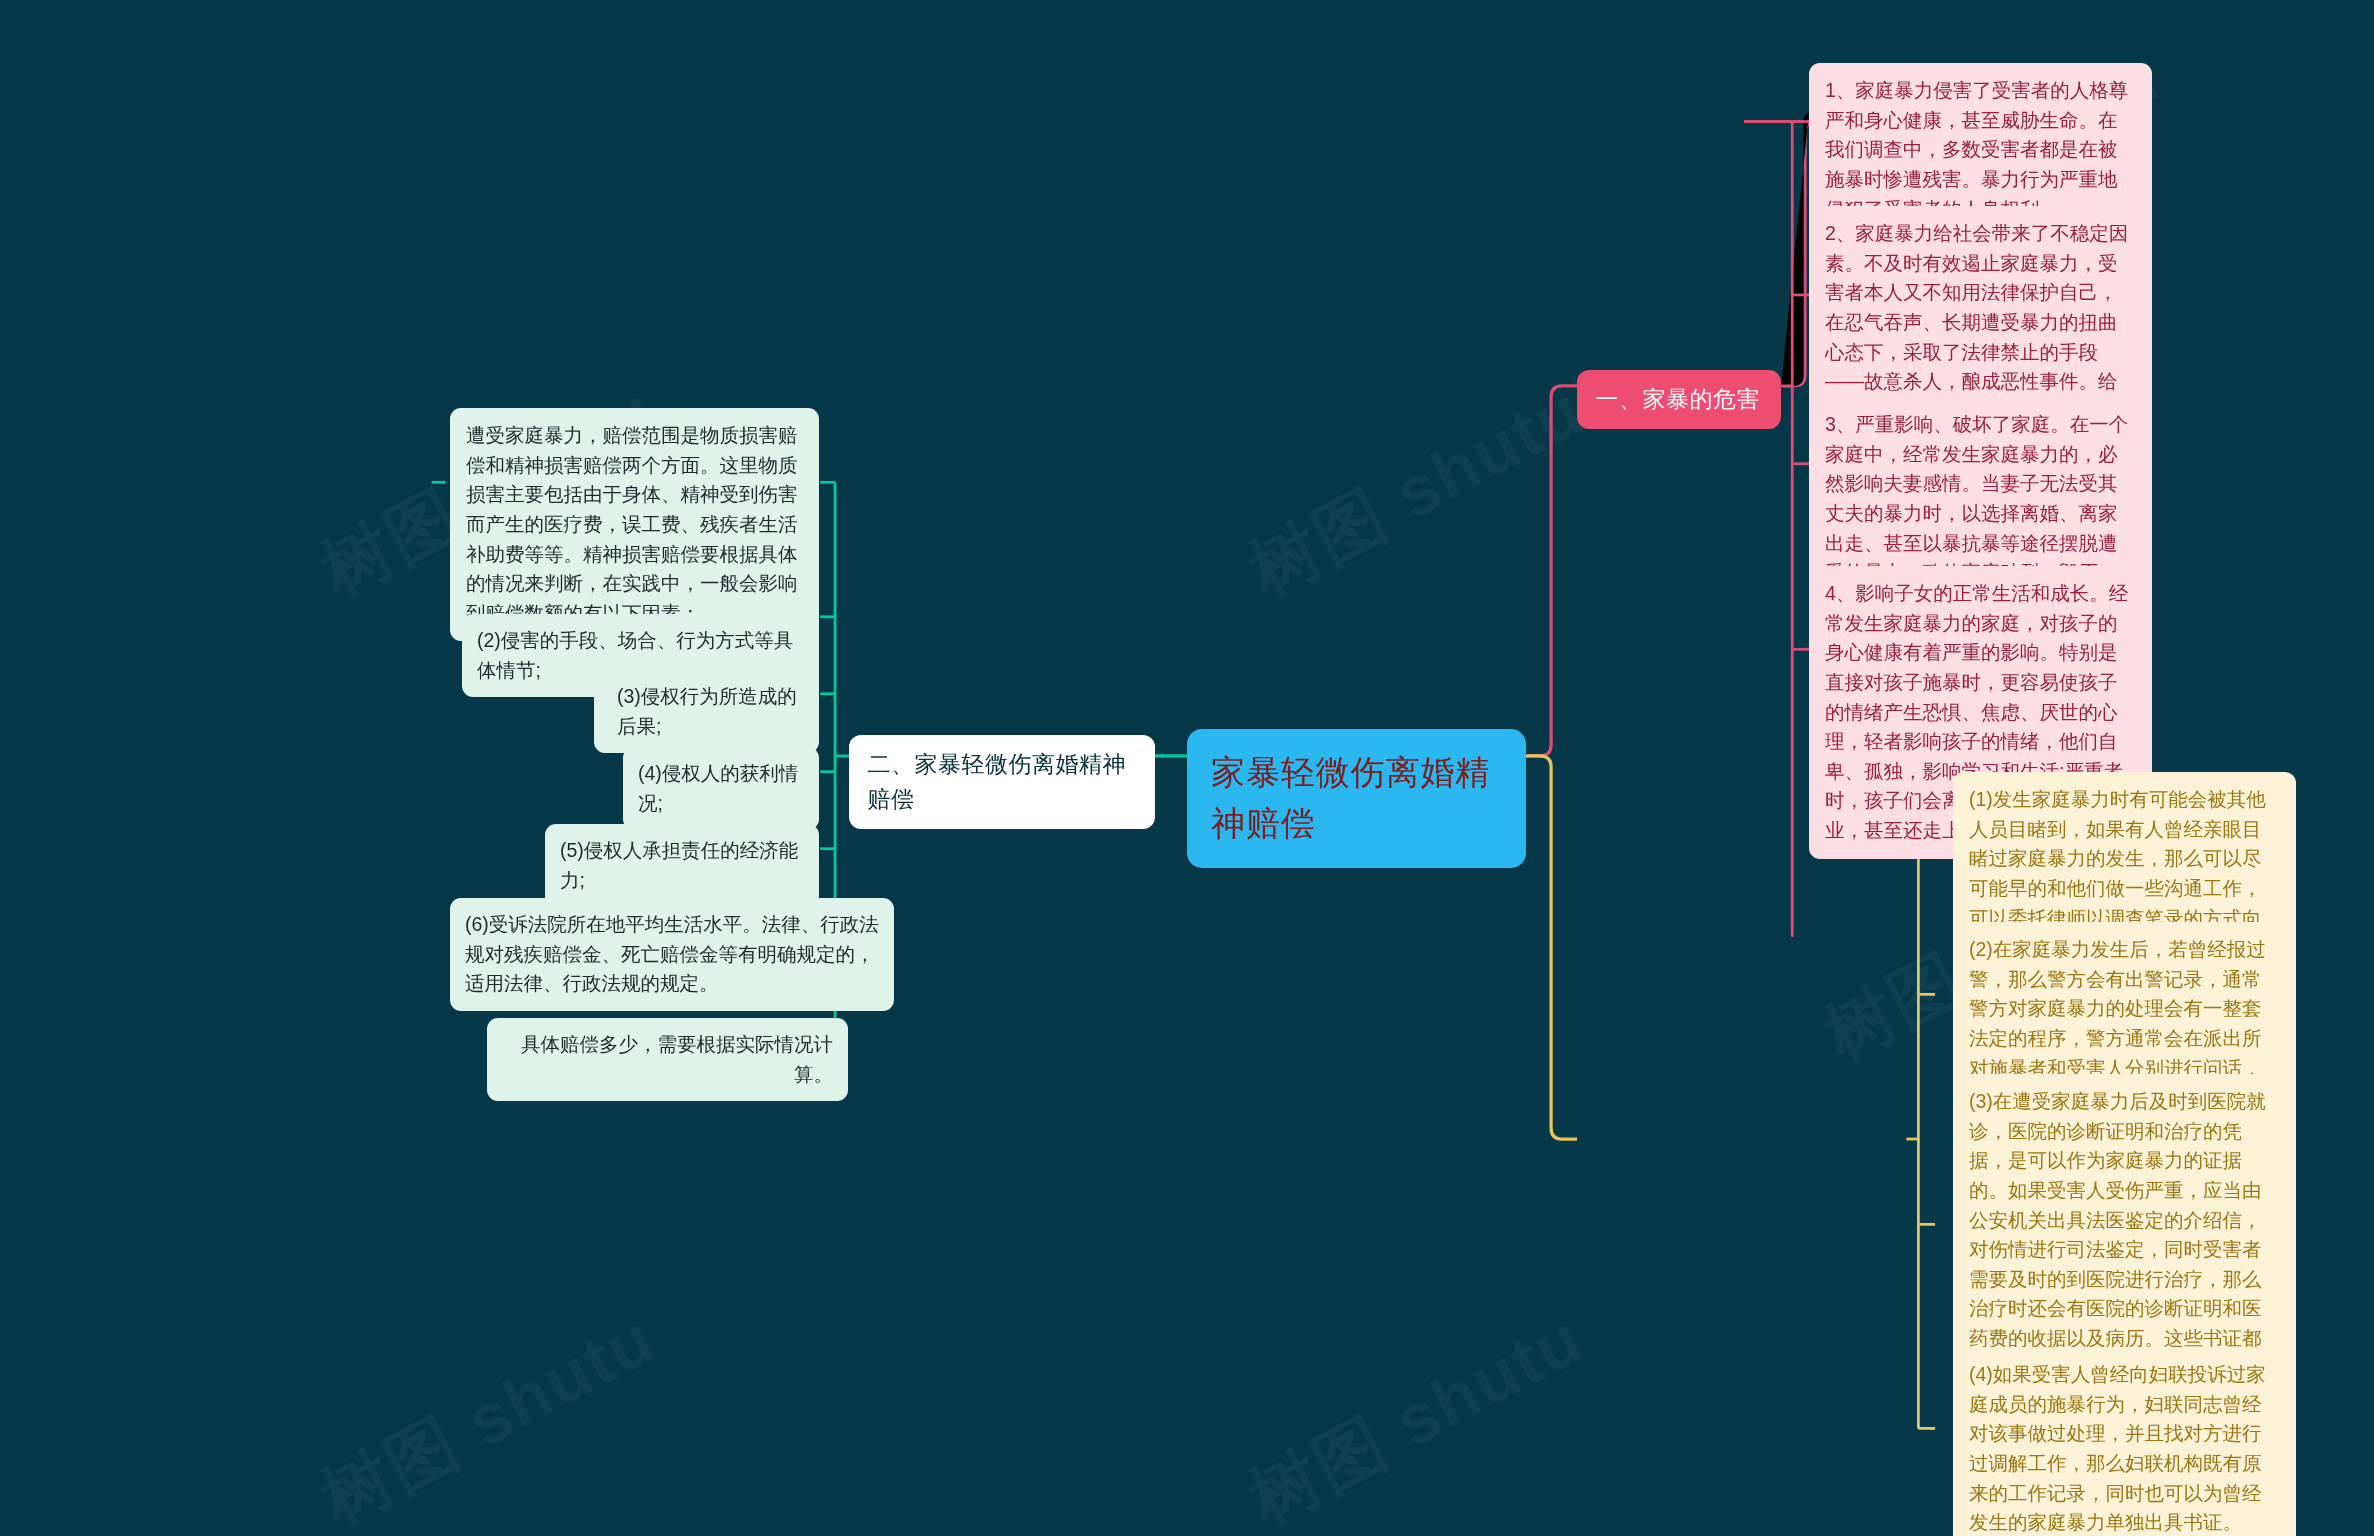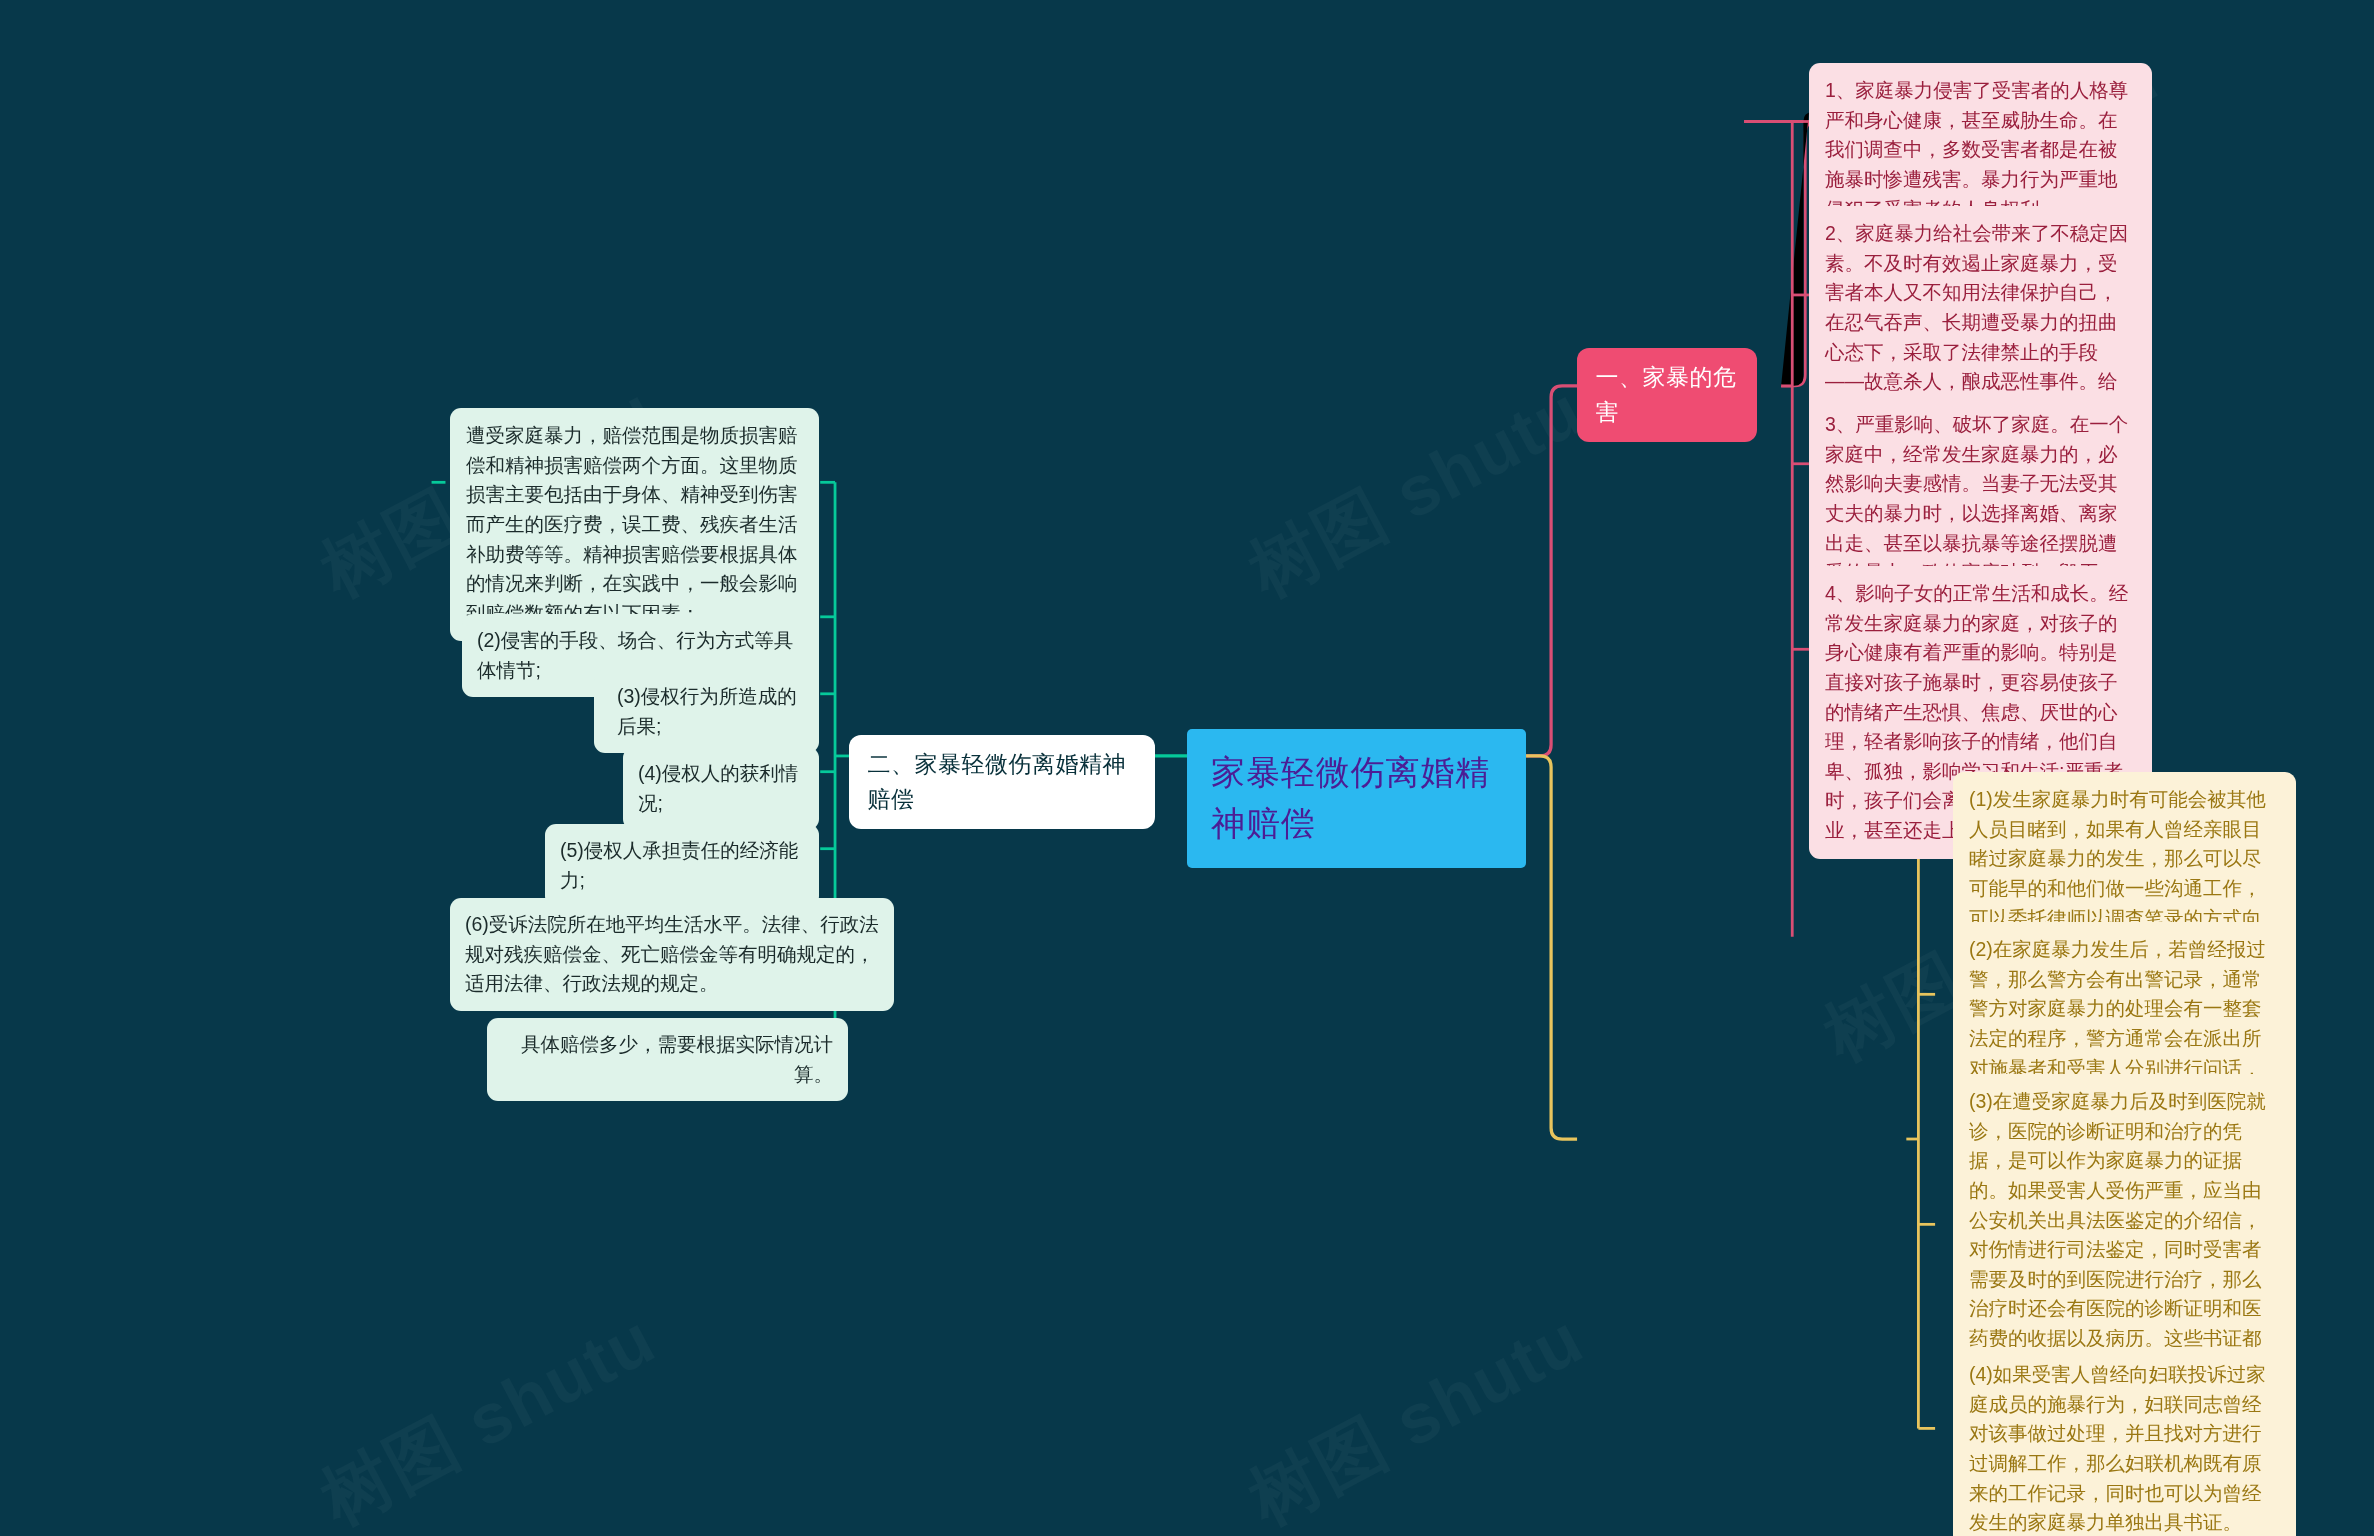--- a/index.html
+++ b/index.html
@@ -28,25 +28,25 @@
     box-sizing:border-box;
     border-radius:13px;
     line-height:1.52;
     white-space:pre-wrap;
     word-break:break-all;
   }
 
   
   .root{
     background:#2bb8f0;
-    color:#4c1d95;
+    color:#7f1d1d;
     font-size:34px;
     font-weight:400;
     padding:17.6px 24px;
-    border-radius:5px;
+    border-radius:15px;
     letter-spacing:0.9px;
   }
 
   
   .head{
     font-size:23px;
     padding:12px 18.6px;
     border-radius:12px;
     letter-spacing:0.5px;
   }
@@ -118,21 +118,21 @@
       <path d="M900 832 L884 832"></path>
       <path d="M900 915 L884 915"></path>
       <path d="M900 1032 L884 1032"></path>
       <path d="M900 1125 L884 1125"></path>
       <path d="M480 520 L465 520"></path>
     </g>
   </svg>
 
   <div class="node root" style="left:1187px;top:729px;width:339px;">家暴轻微伤离婚精神赔偿</div>
 
-  <div class="node head head-pink" style="left:1577px;top:348px;width:180px;">一、家暴的危害</div>
+  <div class="node head head-pink" style="left:1577px;top:370px;width:204px;">一、家暴的危害</div>
 
   <div class="node leaf leaf-pink" style="left:1809px;top:63px;width:343px;">1、家庭暴力侵害了受害者的人格尊严和身心健康，甚至威胁生命。在我们调查中，多数受害者都是在被施暴时惨遭残害。暴力行为严重地侵犯了受害者的人身权利。</div>
   <div class="node leaf leaf-pink" style="left:1809px;top:206px;width:343px;">2、家庭暴力给社会带来了不稳定因素。不及时有效遏止家庭暴力，受害者本人又不知用法律保护自己，在忍气吞声、长期遭受暴力的扭曲心态下，采取了法律禁止的手段——故意杀人，酿成恶性事件。给社会带来恶劣的后果，极大的危害了社会安定的局面。</div>
   <div class="node leaf leaf-pink" style="left:1809px;top:397px;width:343px;">3、严重影响、破坏了家庭。在一个家庭中，经常发生家庭暴力的，必然影响夫妻感情。当妻子无法受其丈夫的暴力时，以选择离婚、离家出走、甚至以暴抗暴等途径摆脱遭受的暴力，致使家庭破裂、毁灭。</div>
   <div class="node leaf leaf-pink" style="left:1809px;top:566px;width:343px;">4、影响子女的正常生活和成长。经常发生家庭暴力的家庭，对孩子的身心健康有着严重的影响。特别是直接对孩子施暴时，更容易使孩子的情绪产生恐惧、焦虑、厌世的心理，轻者影响孩子的情绪，他们自卑、孤独，影响学习和生活;严重者时，孩子们会离家出走、荒废学业，甚至还走上犯罪的道路。</div>
 
   <div class="node head head-green" style="left:849px;top:735px;width:306px;">二、家暴轻微伤离婚精神赔偿</div>
 
   <div class="node leaf leaf-green" style="left:450px;top:408px;width:369px;">遭受家庭暴力，赔偿范围是物质损害赔偿和精神损害赔偿两个方面。这里物质损害主要包括由于身体、精神受到伤害而产生的医疗费，误工费、残疾者生活补助费等等。精神损害赔偿要根据具体的情况来判断，在实践中，一般会影响到赔偿数额的有以下因素：</div>
 

